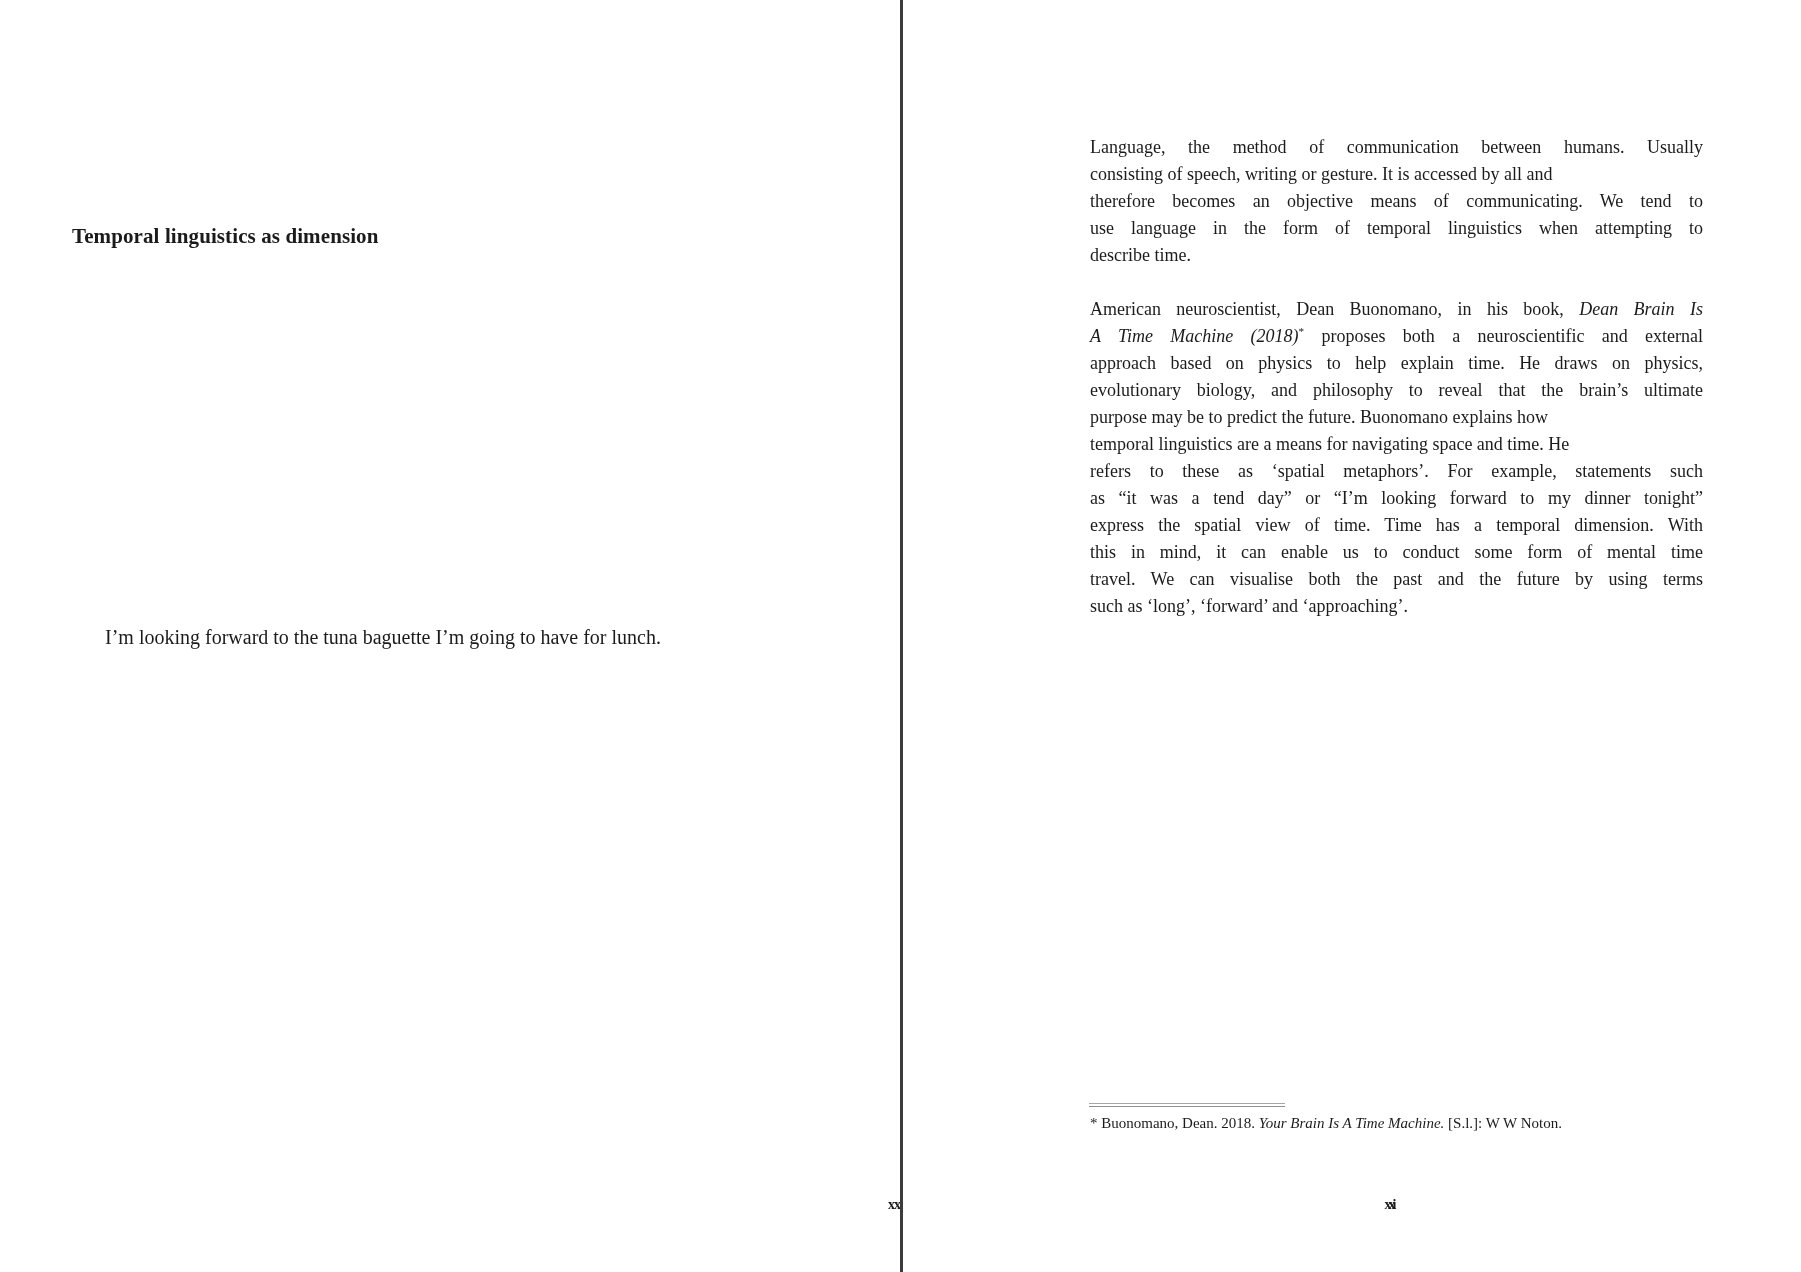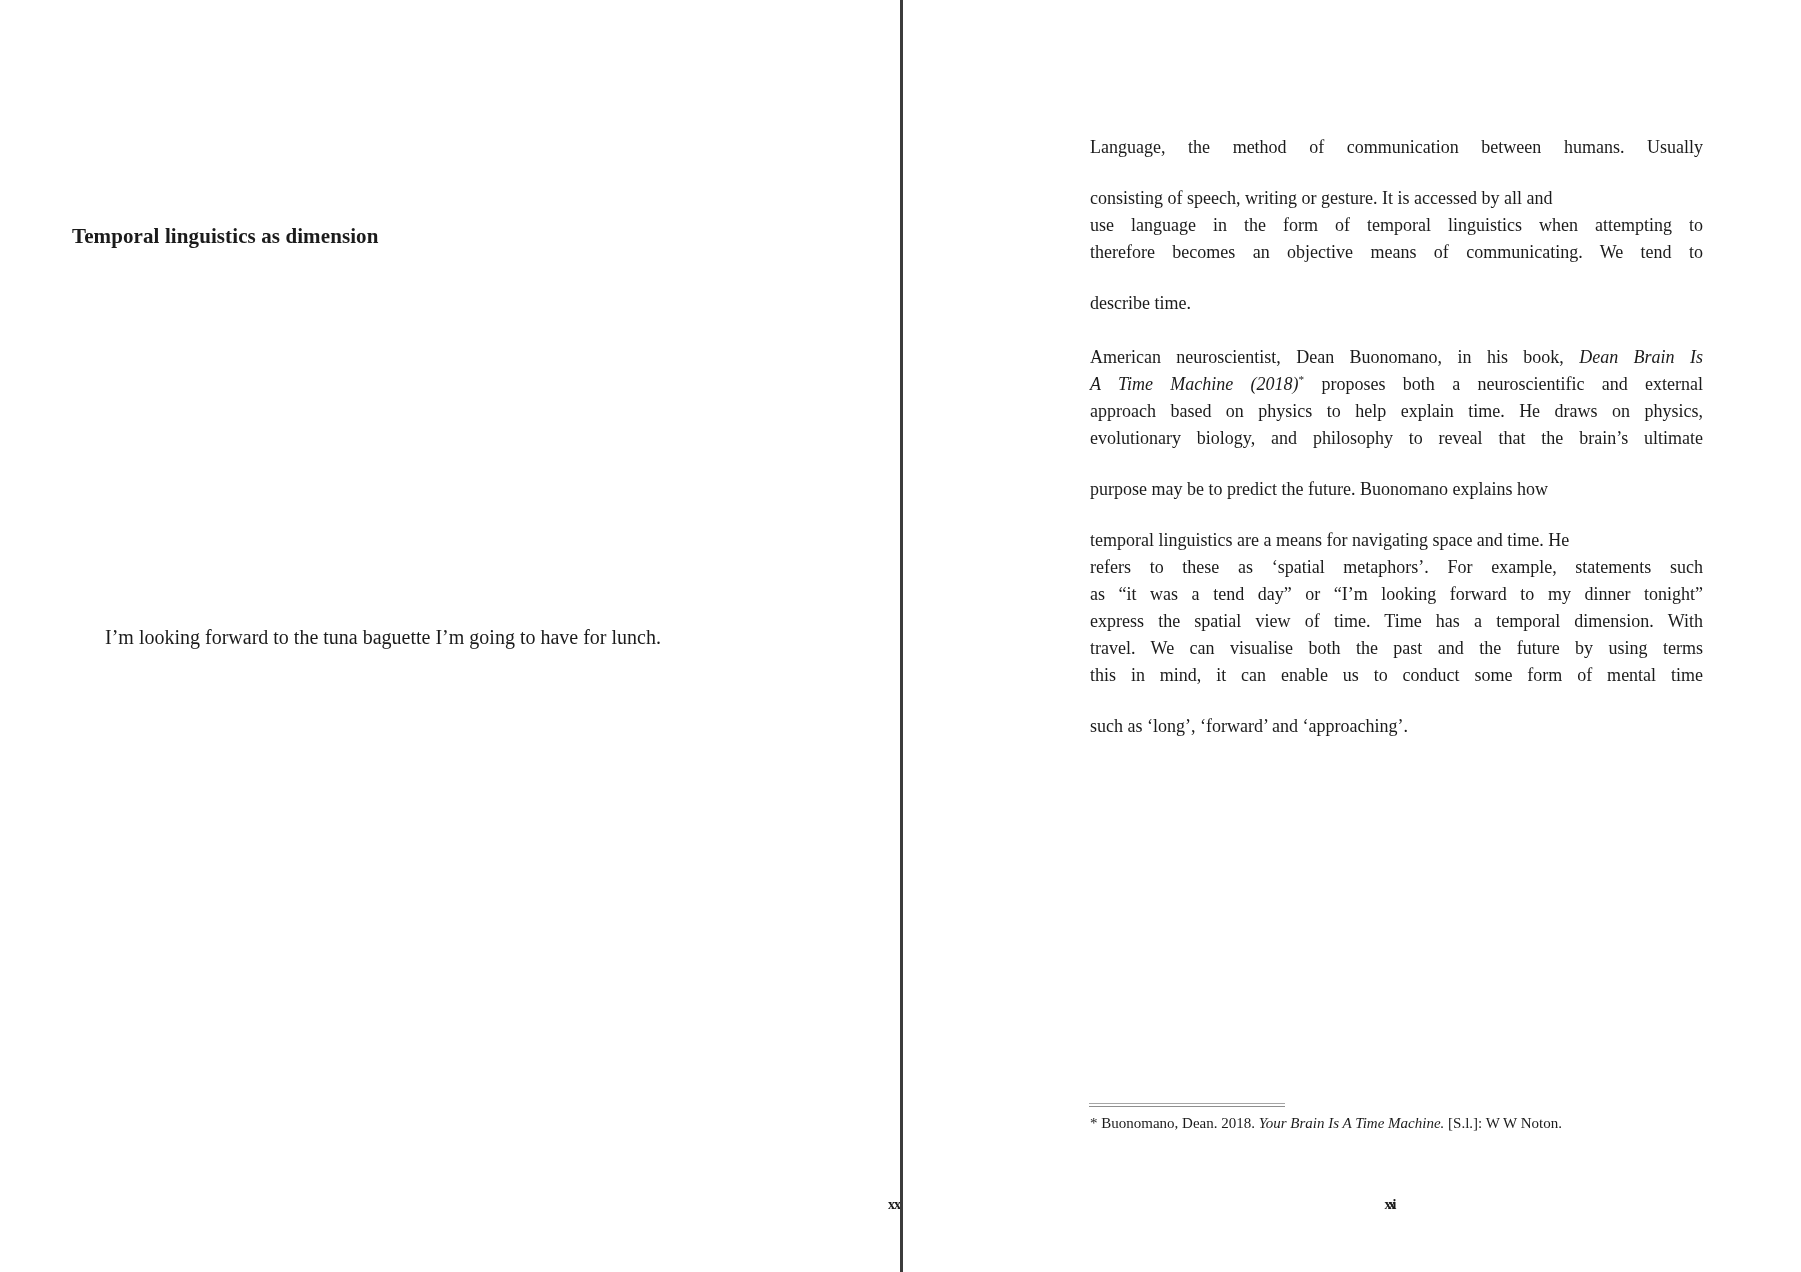--- a/index.html
+++ b/index.html
@@ -79,21 +79,20 @@
     line-height: 27px;
     white-space: normal;
   }
   .line.just {
     text-align: justify;
     text-align-last: justify;
   }
   .line.rag {
     text-align: left;
     text-align-last: left;
-    margin-top: 24px;
   }
   .it { font-style: italic; }
   sup.sup {
     font-size: 0.62em;
     line-height: 0;
     vertical-align: super;
   }
   .footnote-rule {
     position: absolute;
     left: 149px;   
@@ -125,36 +124,36 @@
     <div class="pagenum pagenum-left">xx</div>
   </div>
 
   <div class="divider"></div>
 
   <div class="page page-right">
     <div class="textblock" id="paragraphs">
         <div class="para">
           <div class="line just"><span>Language, the method of communication between humans. Usually</span></div>
           <div class="line rag"><span>consisting of speech, writing or gesture. It is accessed by all and</span></div>
+          <div class="line just"><span>therefore becomes an objective means of communicating. We tend to</span></div>
           <div class="line just"><span>use language in the form of temporal linguistics when attempting to</span></div>
-          <div class="line just"><span>therefore becomes an objective means of communicating. We tend to</span></div>
           <div class="line rag"><span>describe time.</span></div>
         </div>
         <div class="para">
           <div class="line just"><span>American neuroscientist, Dean Buonomano, in his book, </span><span class="it">Dean Brain Is</span></div>
           <div class="line just"><span class="it">A Time Machine (2018)</span><sup class="sup">*</sup><span> proposes both a neuroscientific and external</span></div>
           <div class="line just"><span>approach based on physics to help explain time. He draws on physics,</span></div>
           <div class="line just"><span>evolutionary biology, and philosophy to reveal that the brain’s ultimate</span></div>
           <div class="line rag"><span>purpose may be to predict the future. Buonomano explains how</span></div>
           <div class="line rag"><span>temporal linguistics are a means for navigating space and time. He</span></div>
           <div class="line just"><span>refers to these as ‘spatial metaphors’. For example, statements such</span></div>
           <div class="line just"><span>as “it was a tend day” or “I’m looking forward to my dinner tonight”</span></div>
           <div class="line just"><span>express the spatial view of time. Time has a temporal dimension. With</span></div>
+          <div class="line just"><span>this in mind, it can enable us to conduct some form of mental time</span></div>
           <div class="line just"><span>travel. We can visualise both the past and the future by using terms</span></div>
-          <div class="line just"><span>this in mind, it can enable us to conduct some form of mental time</span></div>
           <div class="line rag"><span>such as ‘long’, ‘forward’ and ‘approaching’.</span></div>
         </div>
       </div>
     <div class="footnote-rule"></div>
     <p class="footnote" id="footnote"><span>* Buonomano, Dean. 2018. </span><span class="it">Your Brain Is A Time Machine.</span><span> [S.l.]: W W Noton.</span></p>
     <div class="pagenum pagenum-right">xxi</div>
   </div>
 
 </div>
 

